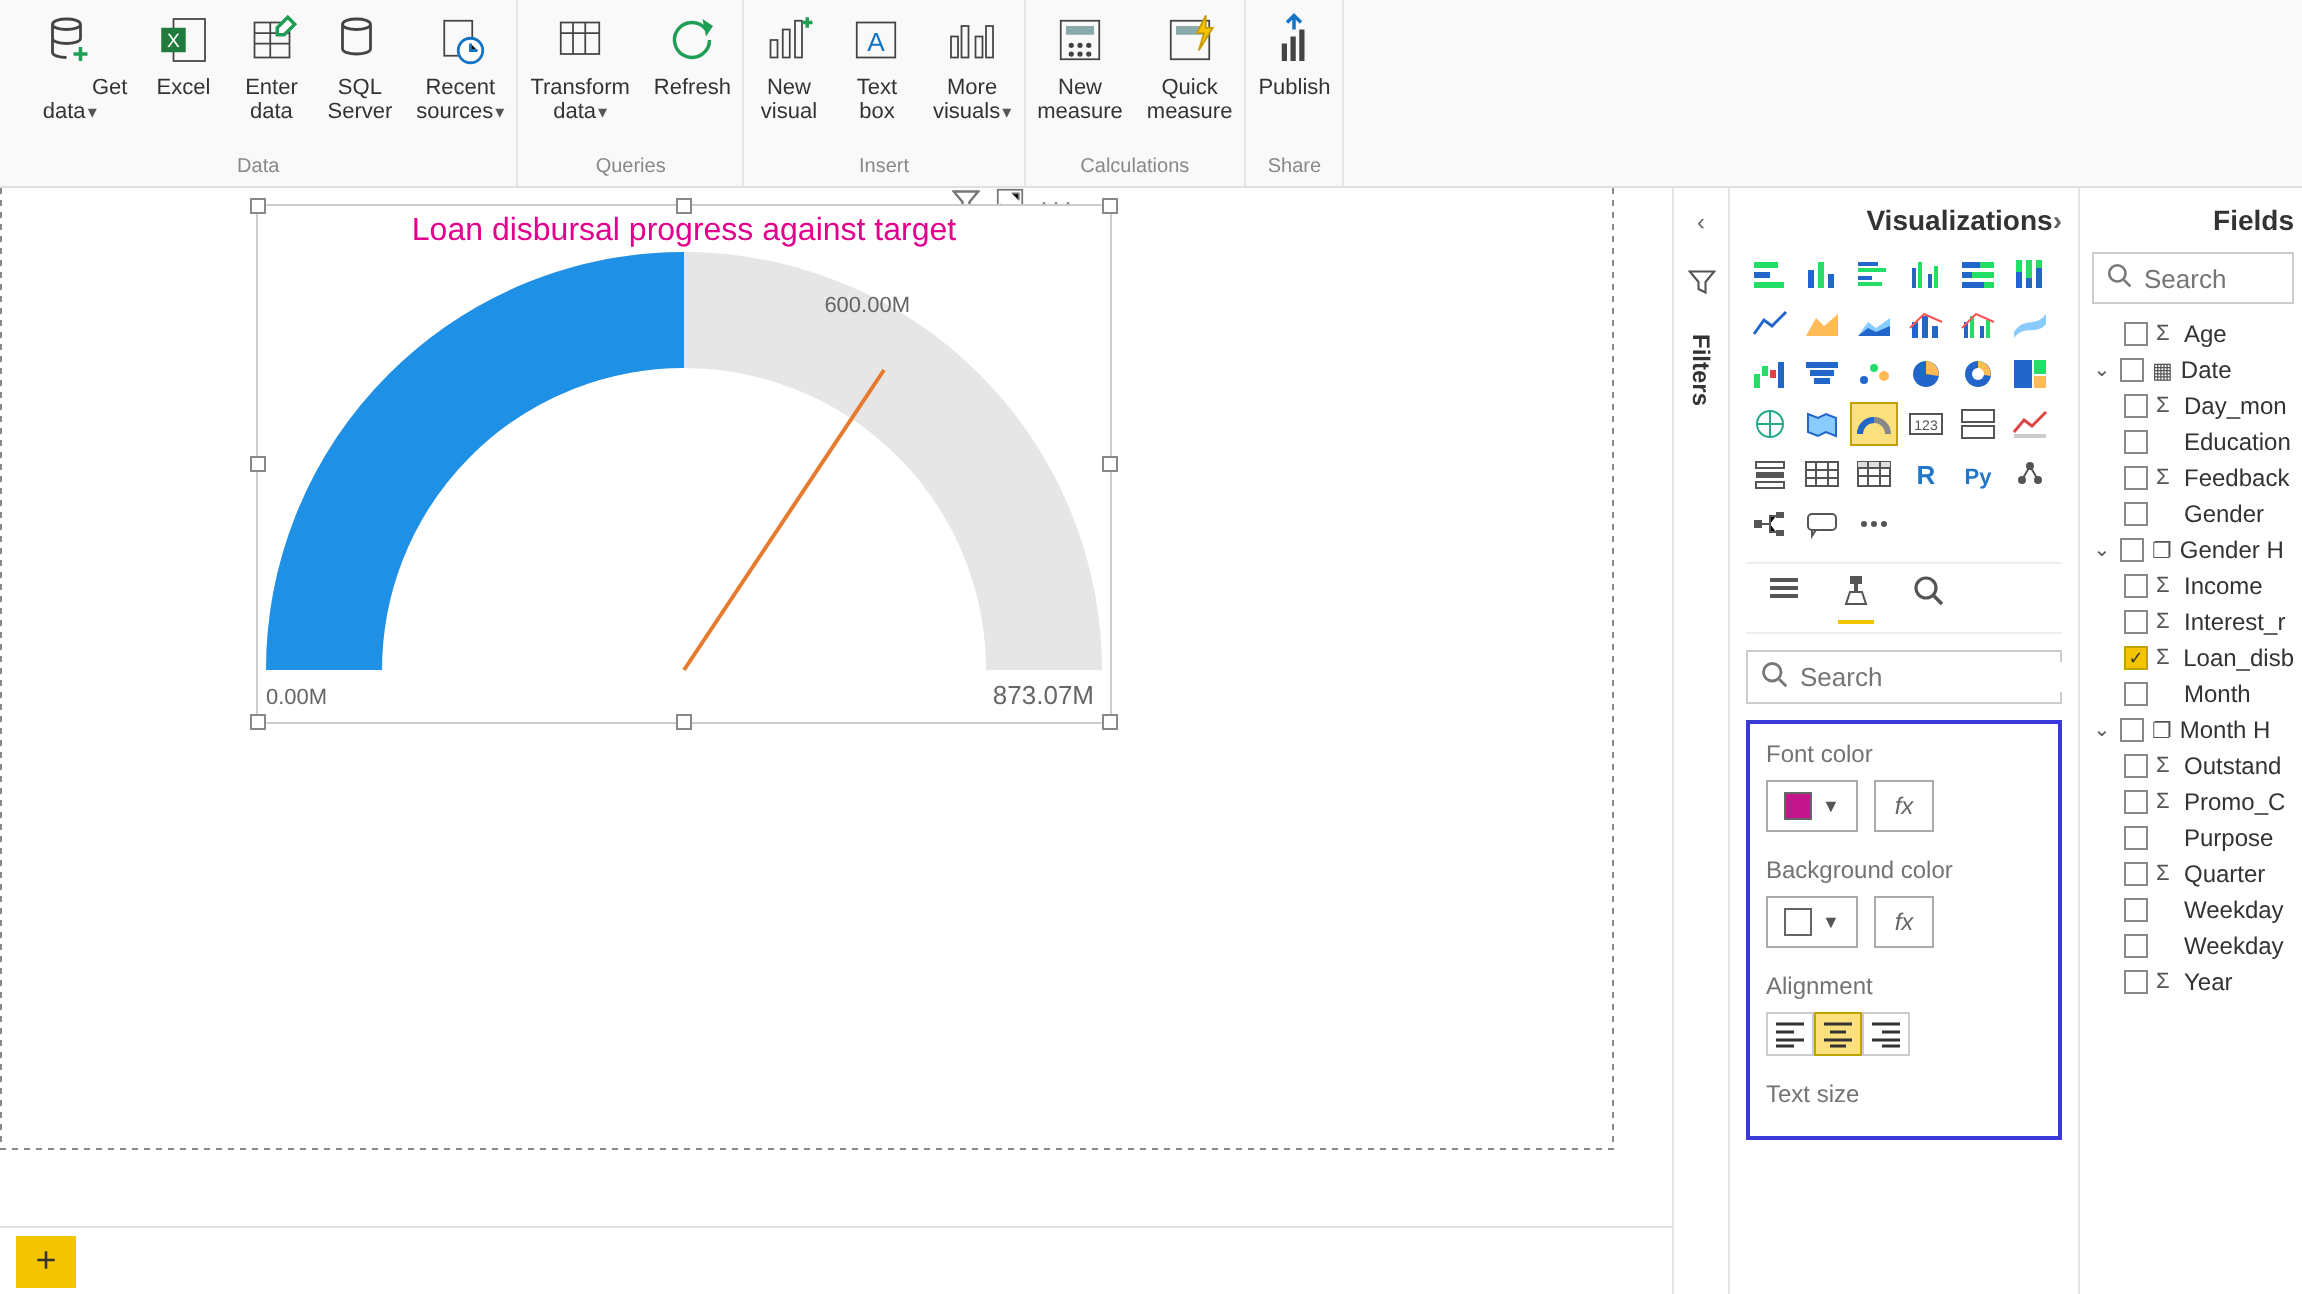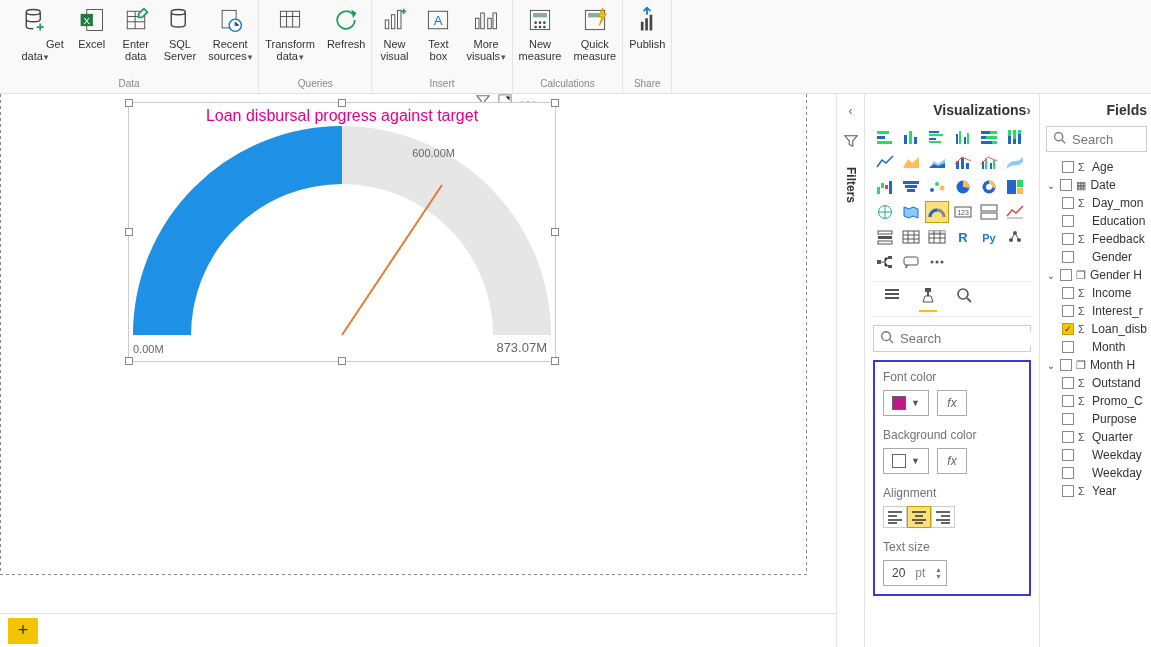--- a/index.html
+++ b/index.html
@@ -616,30 +616,20 @@
             </div>
           <div class="align-btn">
               <svg width="16" height="14" viewBox="0 0 16 14">
                 <path stroke="#333" stroke-width="1.6" d="M1 2h14 M6 6h9 M1 10h14 M6 13h9"></path>
               </svg>
             </div>
         </div>
       </div>
 
       <div class="format-label" style="white-space: pre-line;">Text size</div>
-      <div class="row" style="margin-bottom:0;">
-        <div class="size-input">
-          <span style="white-space: pre-line;">20</span>
-          <span style="color: rgb(136, 136, 136); white-space: pre-line;">pt</span>
-          <span class="spin">
-              <span>▲</span>
-              <span>▼</span>
-            </span>
-        </div>
-      </div>
     </div>
   </div>
 
   <div class="fields-pane">
     <div class="pane-header">
       <span style="white-space: pre-line;">Fields</span>
     </div>
     <div class="fields-search">
       <span><svg width="13" height="13" viewBox="0 0 16 16">
             <circle cx="7" cy="7" r="5" fill="none" stroke="#777" stroke-width="1.6"></circle>

